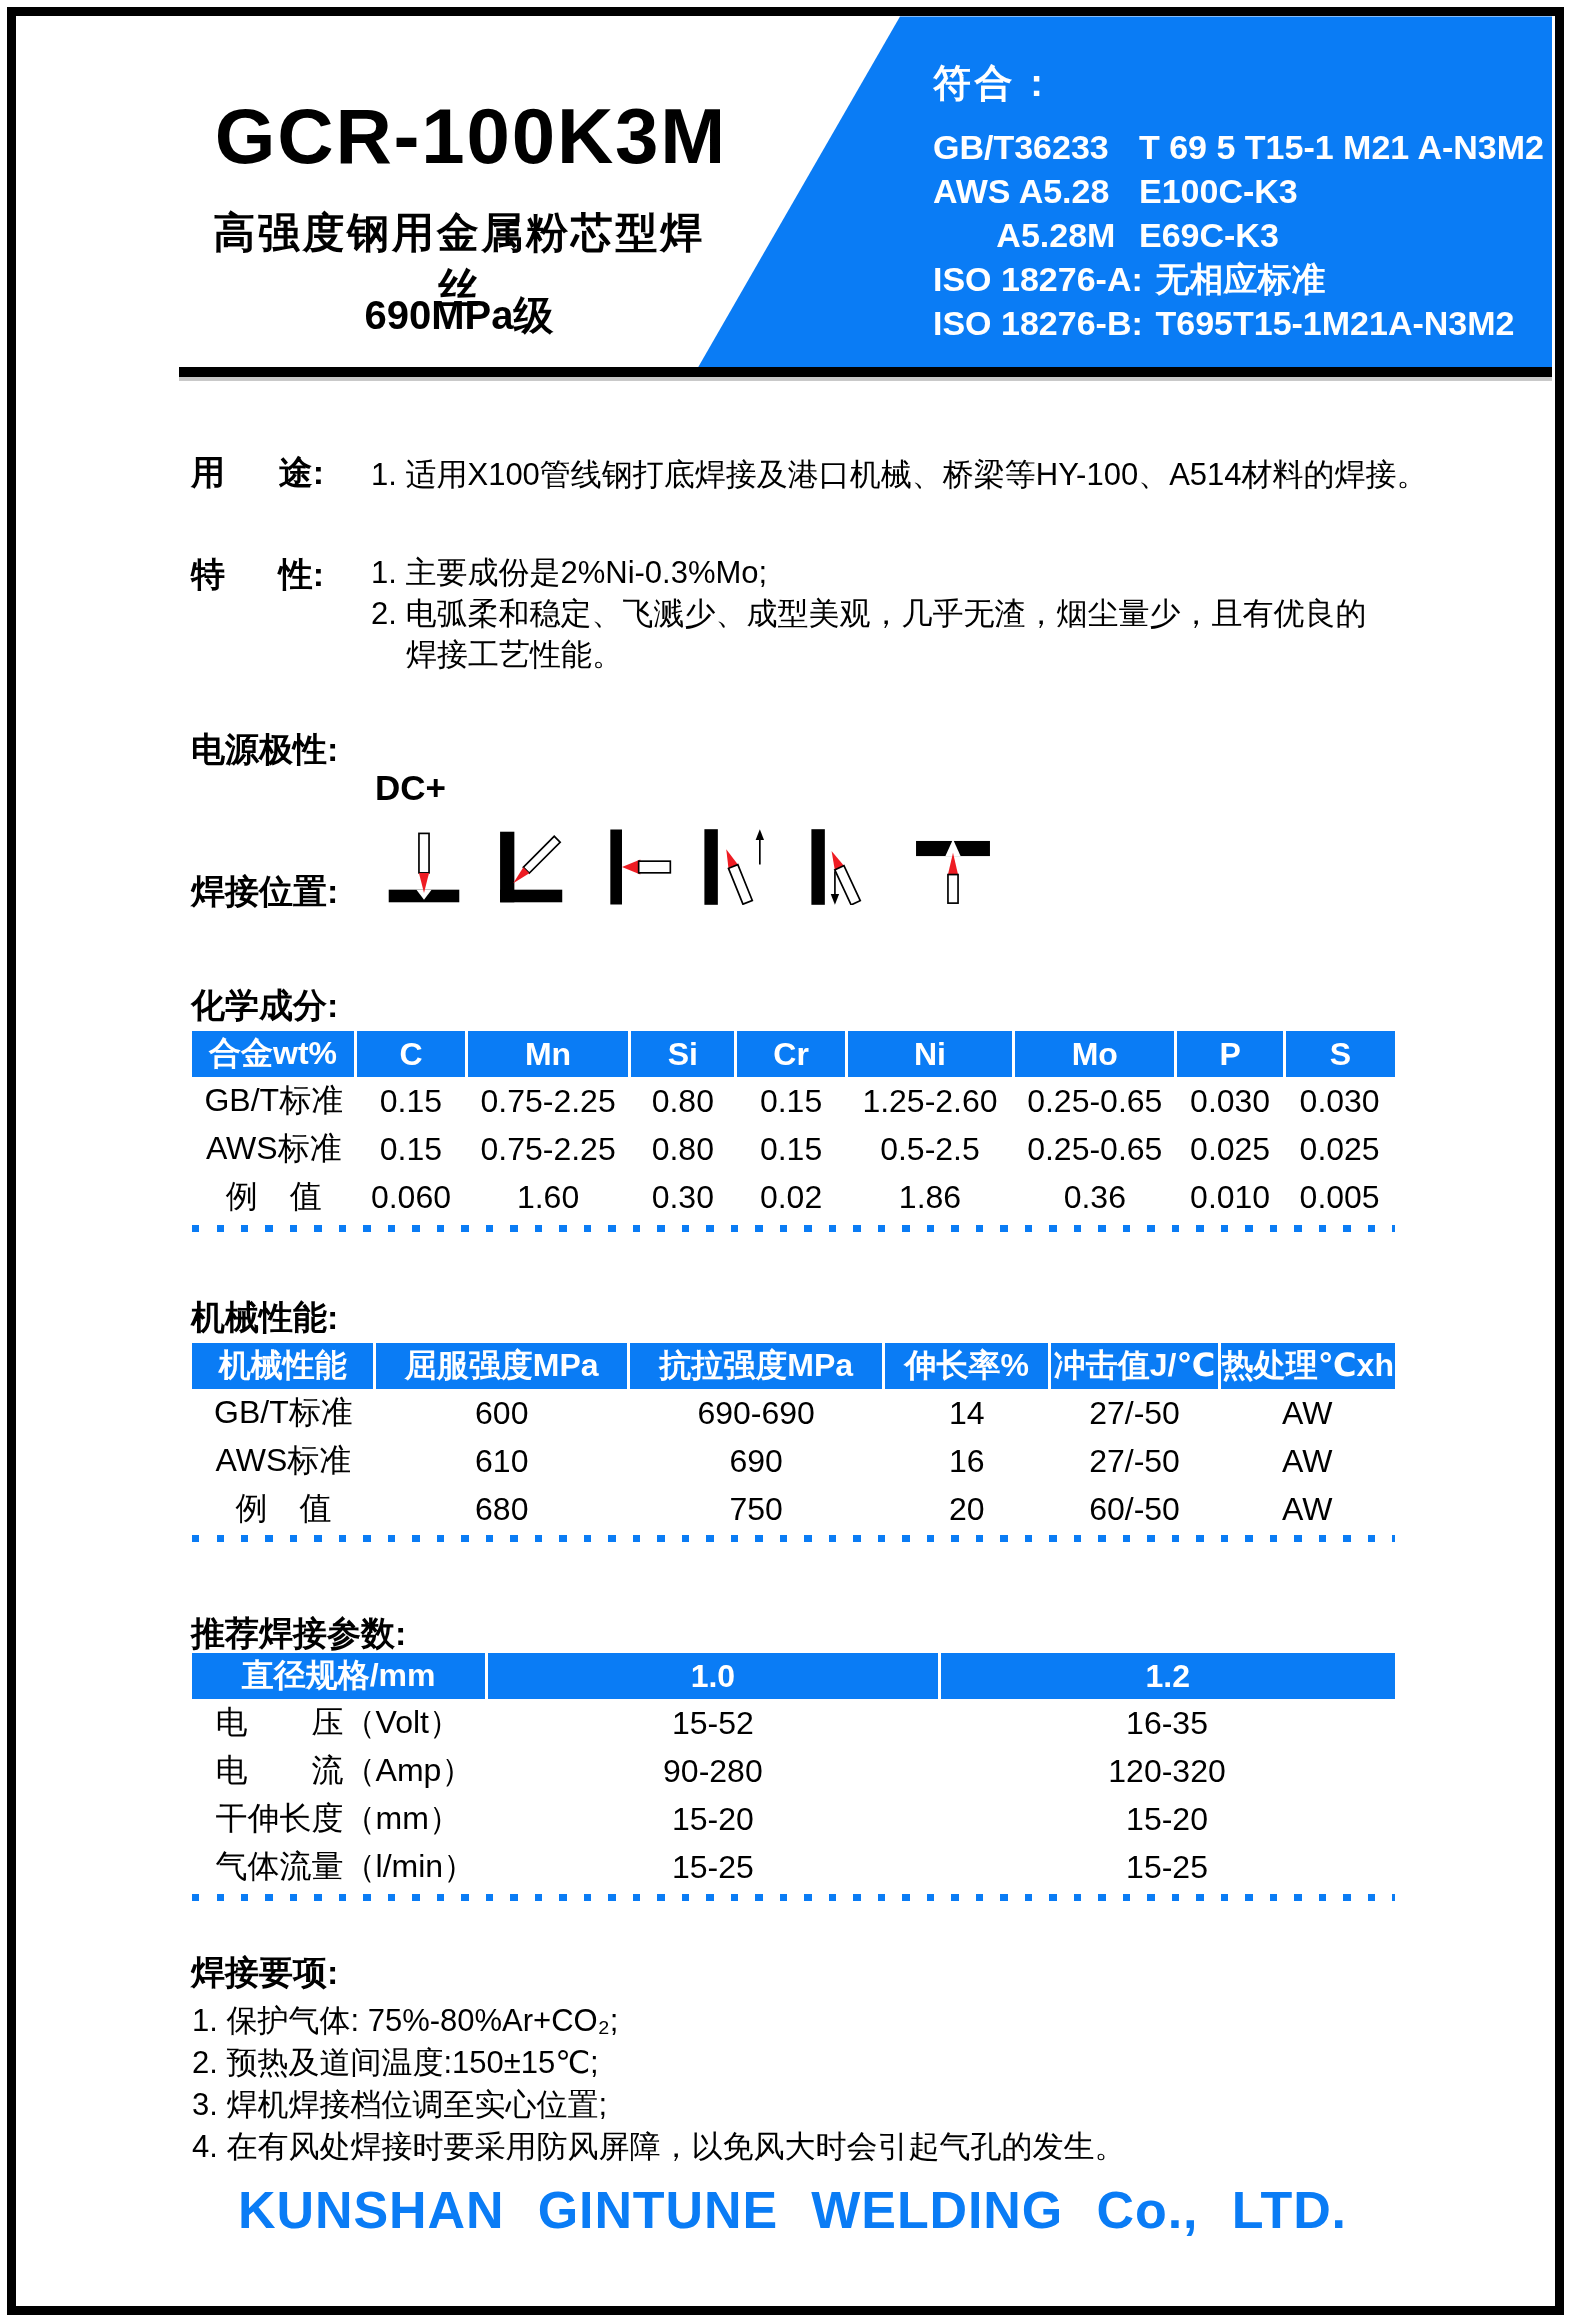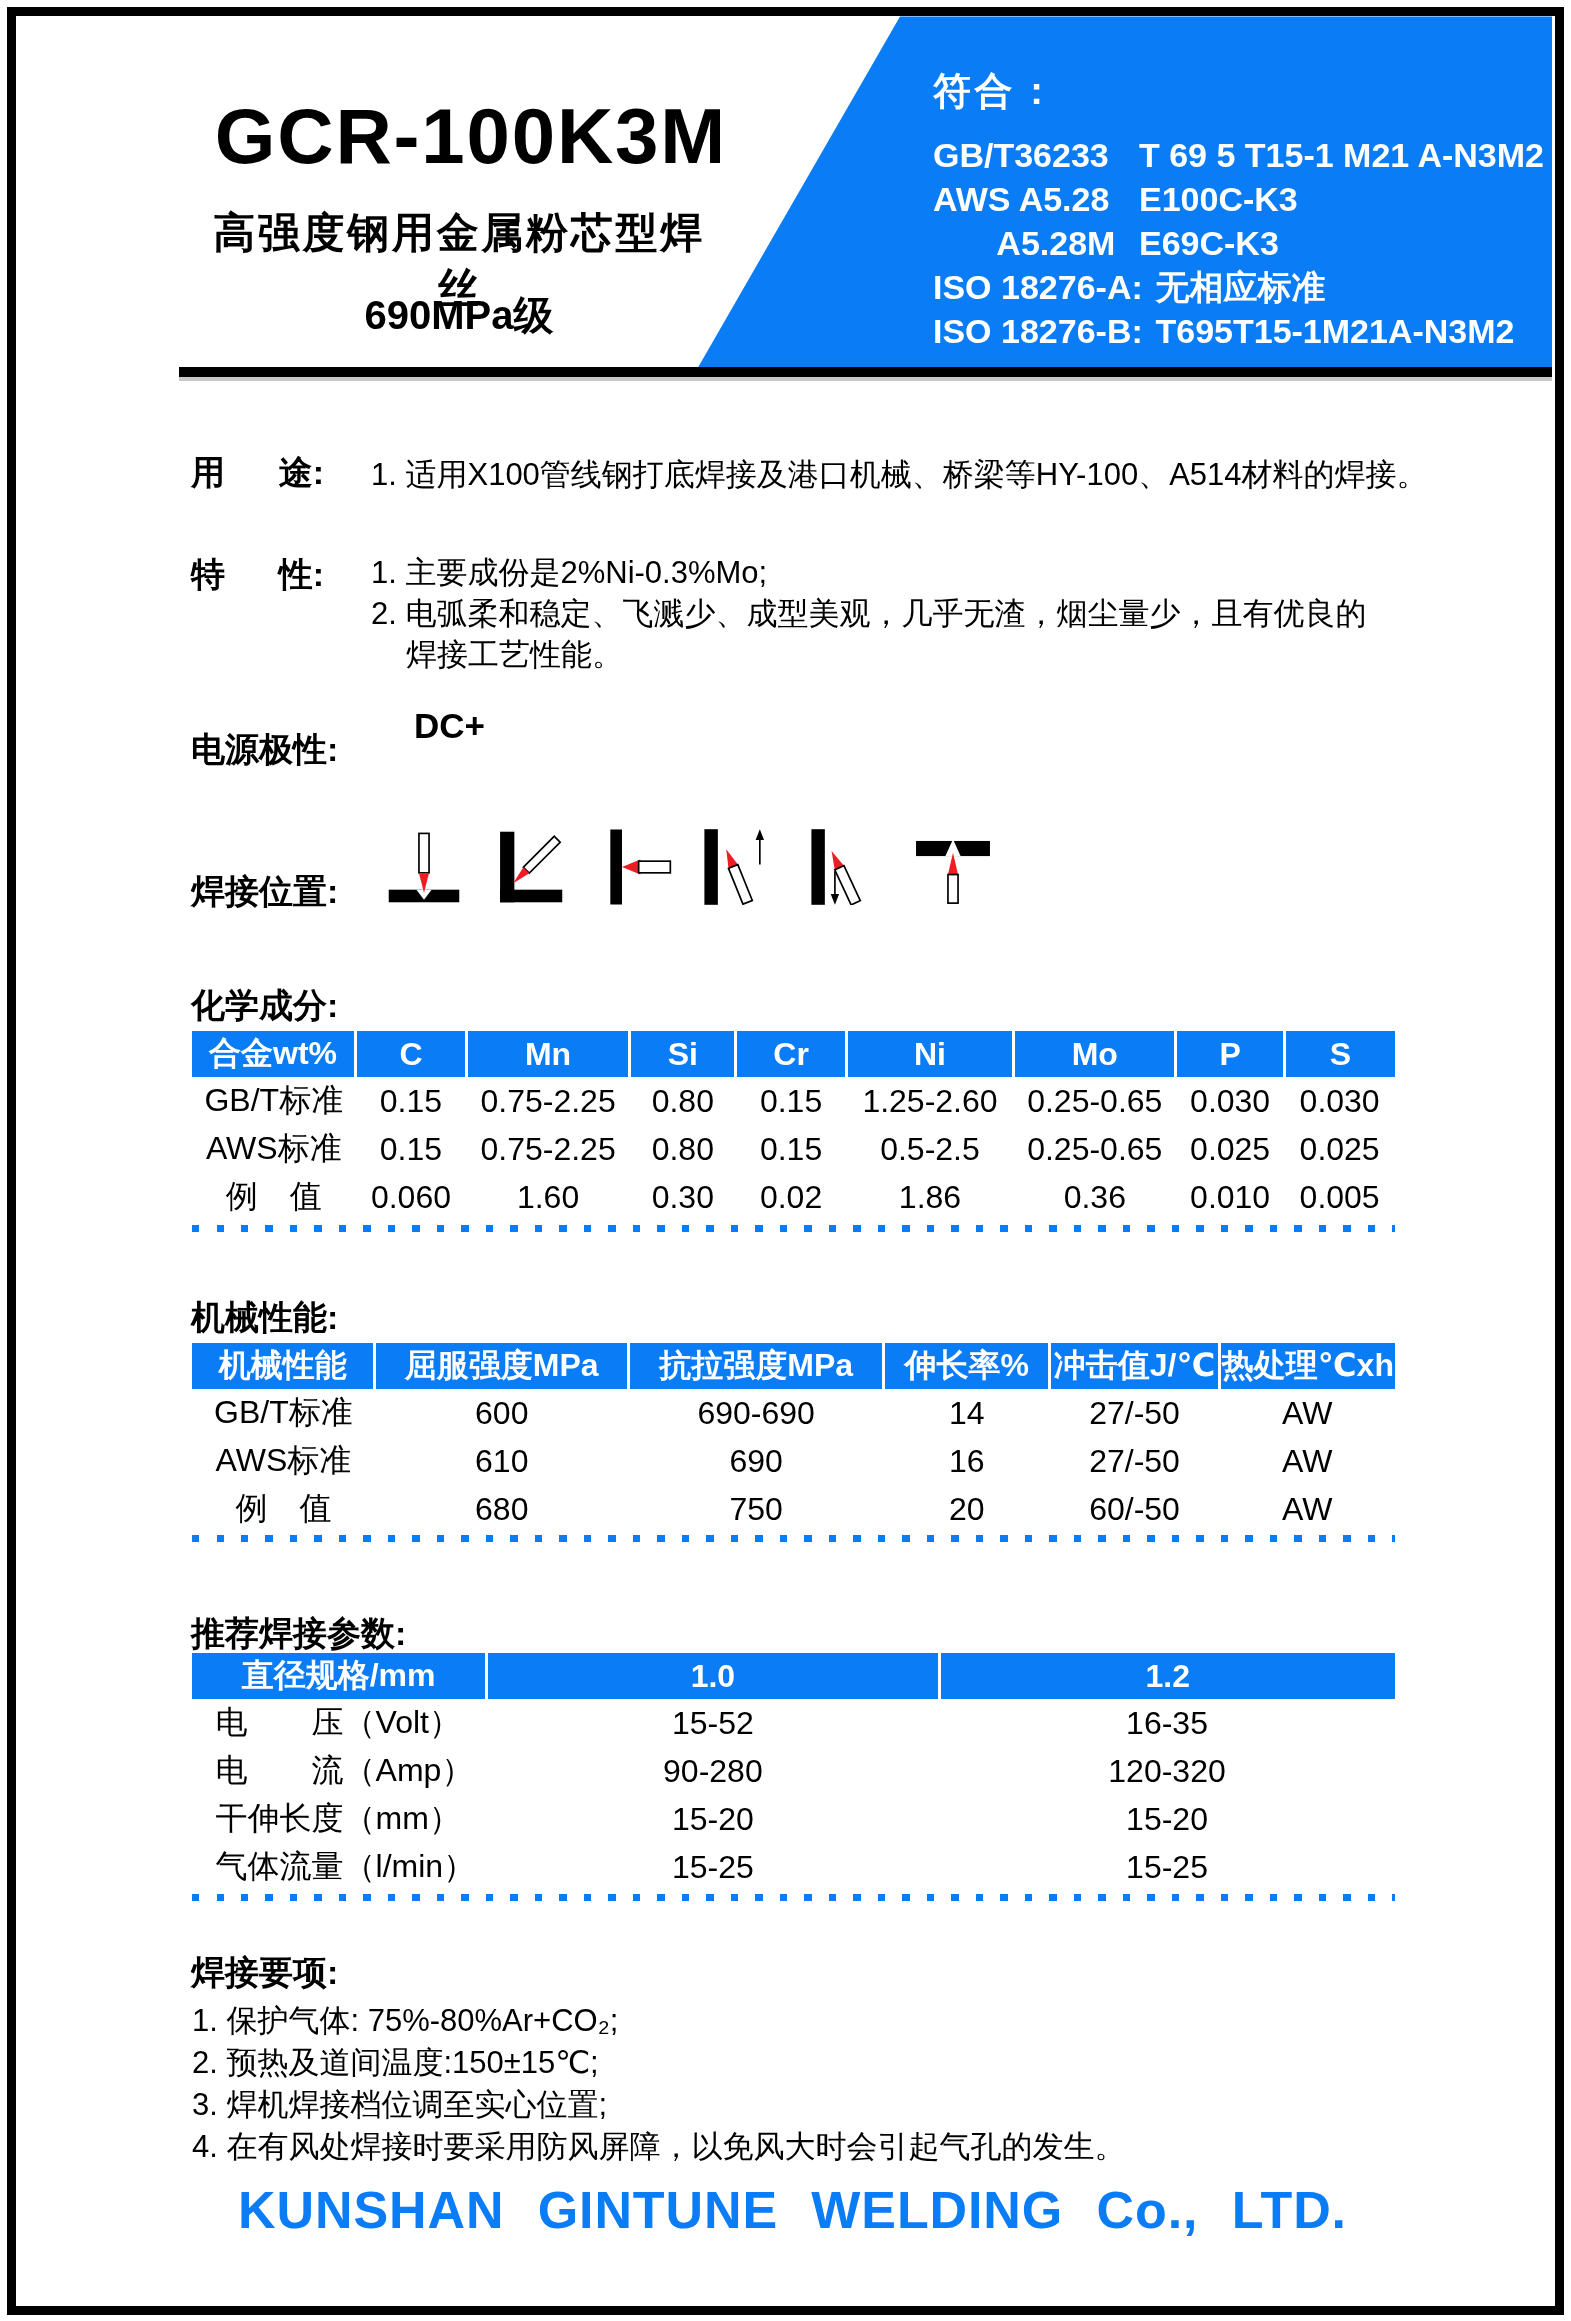--- a/index.html
+++ b/index.html
@@ -9,21 +9,21 @@
   .frame { position:absolute; inset:7.3px; border:9px solid #000; pointer-events:none; z-index:5; }
 
   
   .title-block { position:absolute; left:191px; width:536px; text-align:center; color:#000; }
   .product-title { top:91px; font-size:78px; font-weight:bold; letter-spacing:1.8px;text-align:right; }
   .product-subtitle { top:205px; font-size:42px; font-weight:bold; letter-spacing:2.7px; }
   .product-grade { top:288px; font-size:40px; font-weight:bold; }
 
   .banner { position:absolute; left:698px; top:16.4px; width:854px; height:351px; background:var(--accent);
             clip-path:polygon(202px 0, 100% 0, 100% 100%, 0 100%); color:#fff; z-index:2; }
-  .banner-inner { position:absolute; left:235px; top:50px; }
+  .banner-inner { position:absolute; left:235px; top:42px; }
   .banner-heading { font-size:38px; font-weight:bold; margin-bottom:16.4px; letter-spacing:3.6px; }
   .b-row { display:flex; font-size:34px; font-weight:bold; height:44px; align-items:center; white-space:nowrap; }
   .b-label { width:206px; }
   .b-label.right { text-align:right; padding-right:23.6px; }
   .b-row.single .b-label { width:auto; margin-right:12.7px; }
 
   .divider { position:absolute; left:179px; top:367px; width:1373px; height:10px; background:#000; z-index:3; }
   .divider::after { content:""; position:absolute; left:0; right:0; top:10px; height:3.6px; background:#c9c9c9; }
 
   
@@ -102,21 +102,21 @@
     <span>特</span>
       <span>性:</span>
   </div>
   <div class="sec-text" style="top:552px;">
     <div>1. 主要成份是2%Ni-0.3%Mo;</div>
     <div>2. 电弧柔和稳定、飞溅少、成型美观，几乎无渣，烟尘量少，且有优良的</div>
     <div class="indent">焊接工艺性能。</div>
   </div>
 
   <div class="sec-label" style="top:727px;">电源极性:</div>
-  <div class="polarity-value" style="top:706px;margin-left:39px;">DC+</div>
+  <div class="polarity-value" style="top:768px;">DC+</div>
 
   <div class="sec-label" style="top:869px;">焊接位置:</div>
   <div class="pos-icons">
     <svg width="84" height="76" viewBox="0 0 100 90">
       <rect x="8" y="72" width="84" height="15" fill="#000"></rect>
       <polygon points="41,72 59,72 50,84" fill="#fff"></polygon>
       <rect x="44" y="5" width="12" height="47" fill="#fff" stroke="#000" stroke-width="2"></rect>
       <polygon points="44,52 56,52 50,76" fill="#ee1c23"></polygon>
     </svg>
     <svg width="84" height="76" viewBox="0 0 100 90">

